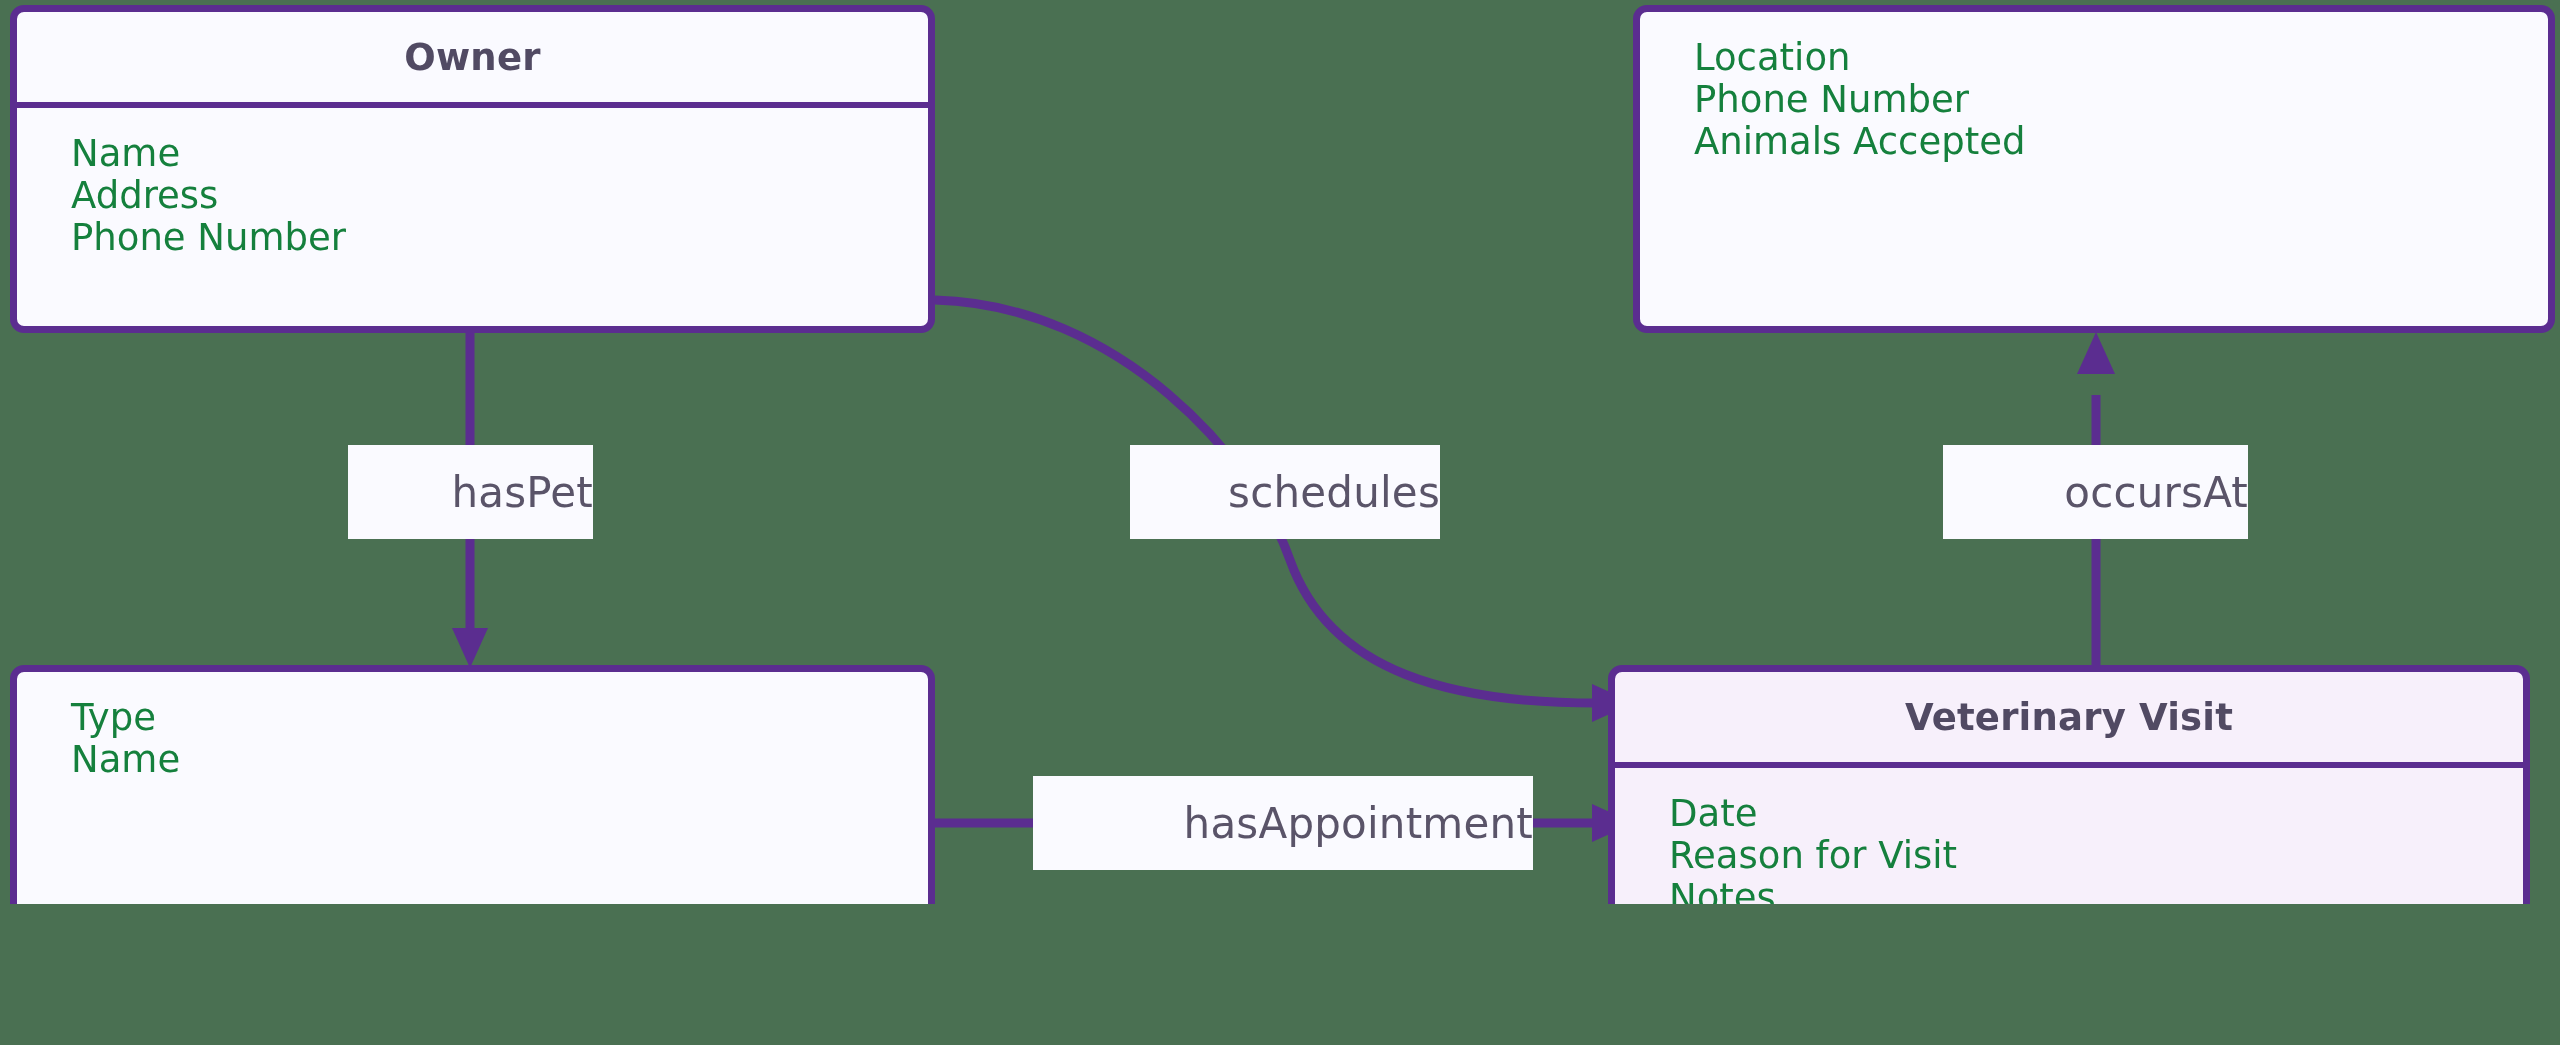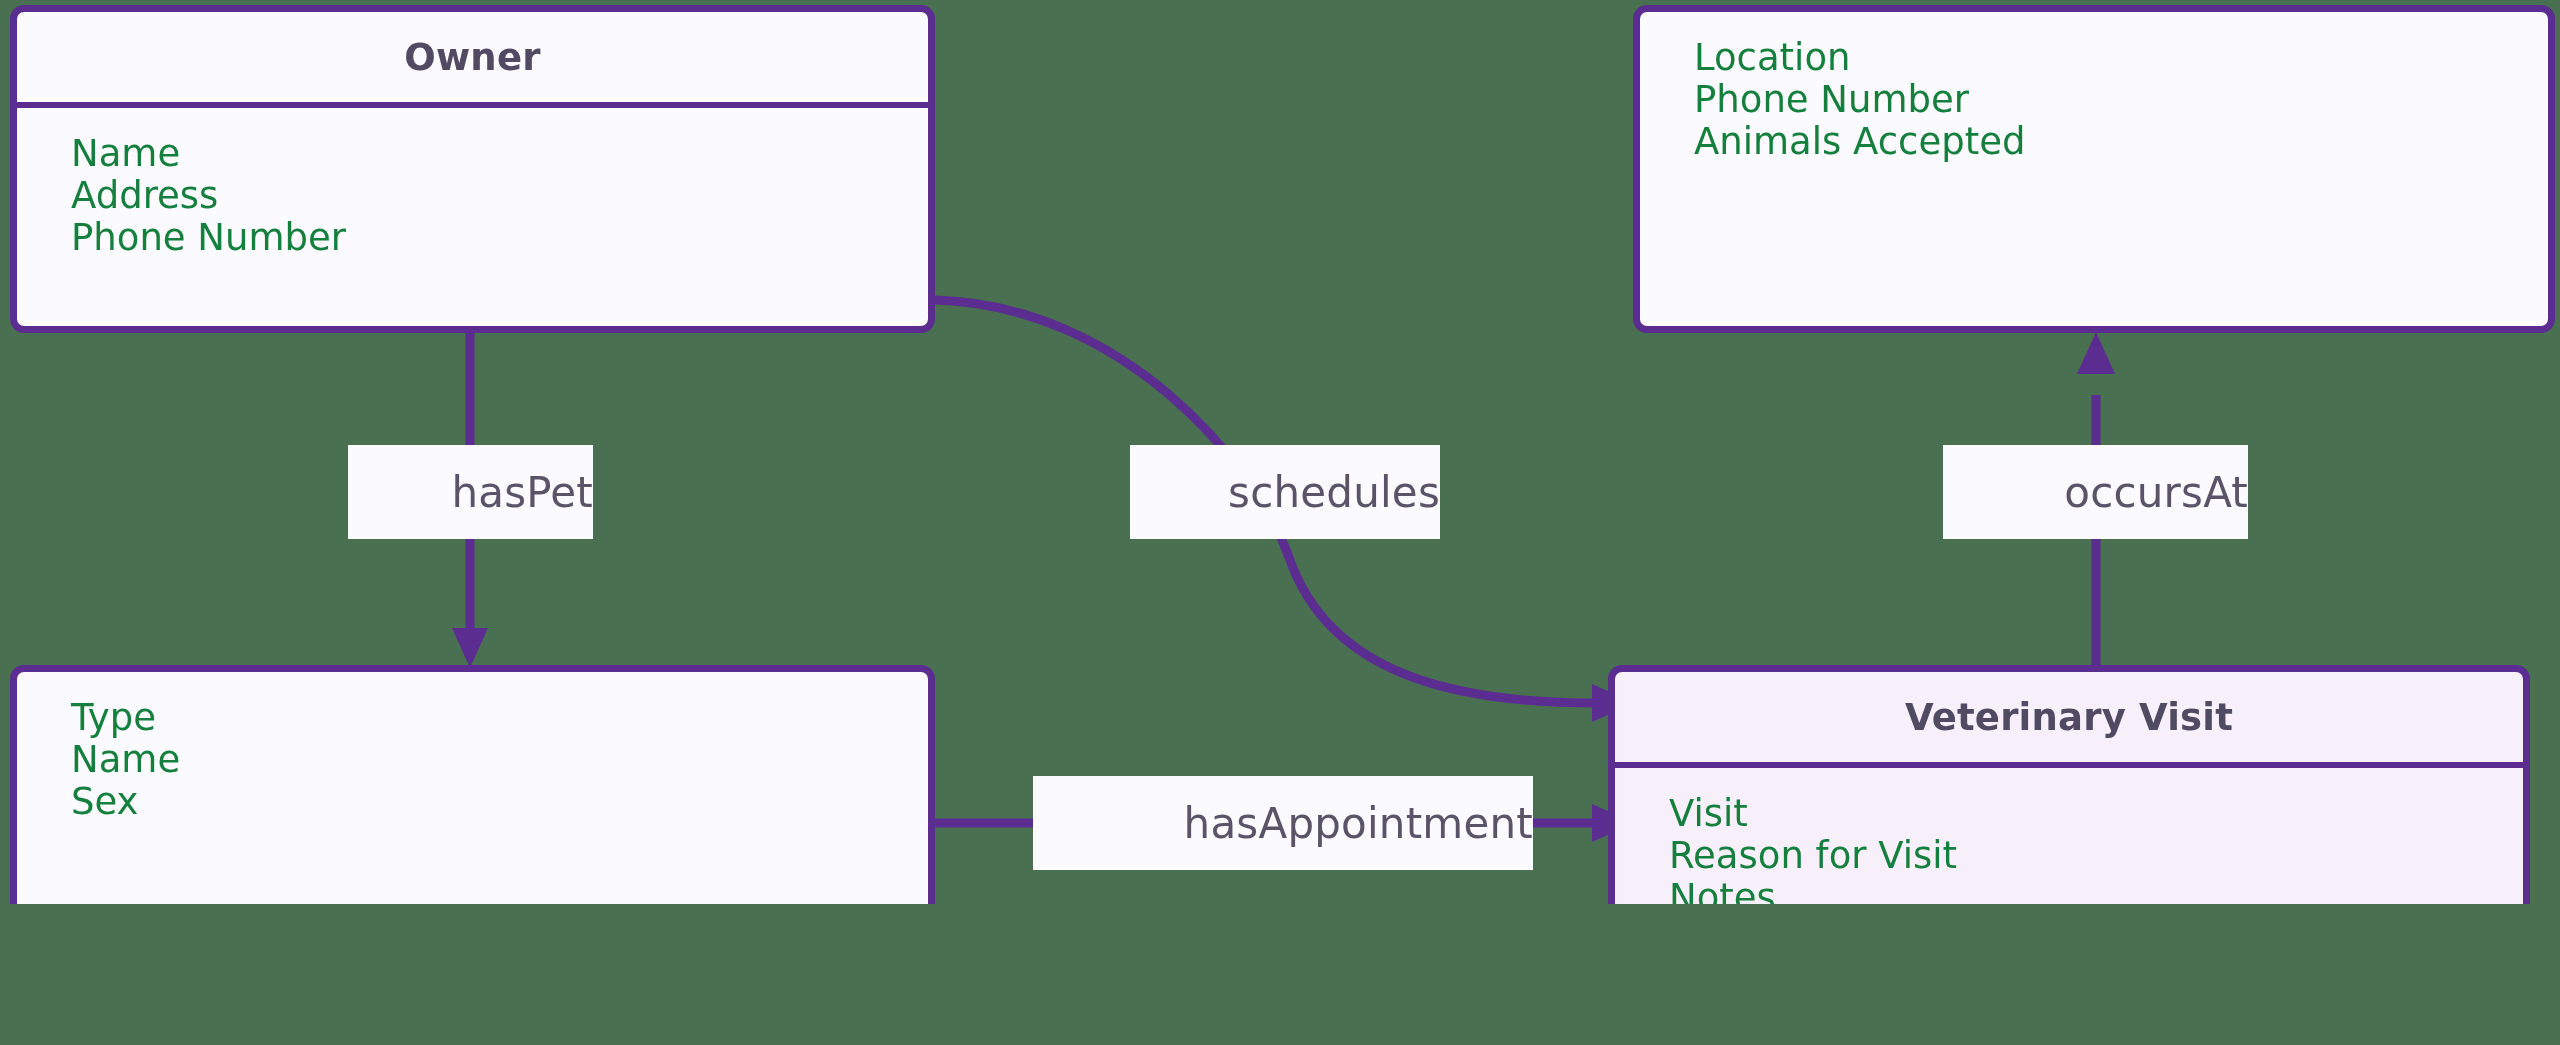--- a/index.html
+++ b/index.html
@@ -138,30 +138,29 @@
       <div class="attr">Location</div>
       <div class="attr">Phone Number</div>
       <div class="attr">Animals Accepted</div>
     </div>
   </div>
 
   <div class="entity" id="ent-animal" style="left:10px; top:665px; width:925px; height:375px;">
     <div class="entity-attrs">
       <div class="attr">Type</div>
       <div class="attr">Name</div>
-      <div class="attr">Sex</div>
     </div>
   </div>
 
   <div class="entity tinted" id="ent-visit" style="left:1608px; top:665px; width:922px; height:335px;">
     <div class="entity-header">
       <div class="entity-title">Veterinary Visit</div>
     </div>
     <div class="entity-attrs">
-      <div class="attr">Visit</div>
+      <div class="attr">Date</div>
       <div class="attr">Reason for Visit</div>
       <div class="attr">Notes</div>
     </div>
   </div>
 
   <div class="rel-label" style="left:348px; top:445px; width:245px; height:94px;">
     <span>hasPet</span>
   </div>
 
   <div class="rel-label" style="left:1130px; top:445px; width:310px; height:94px;">

